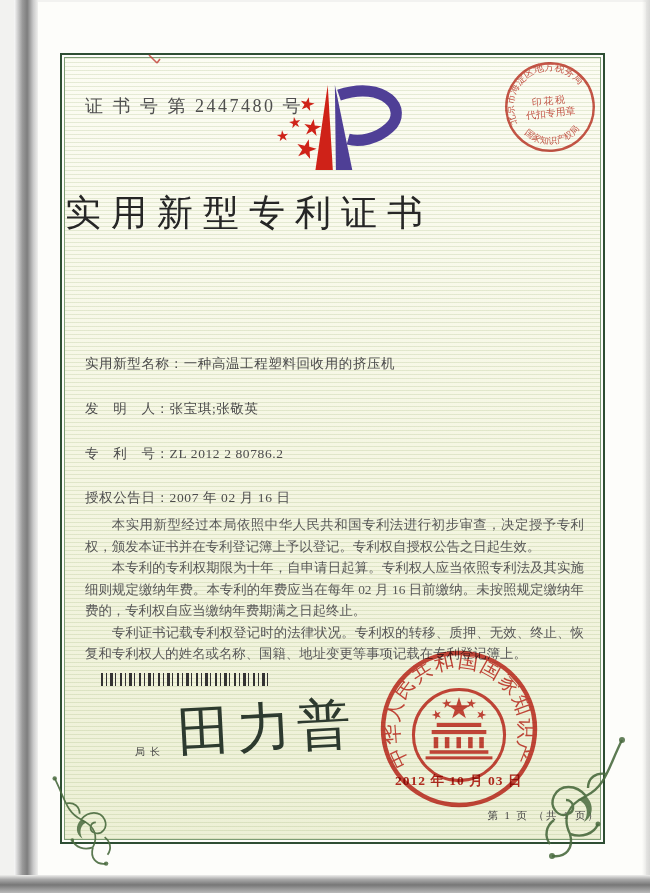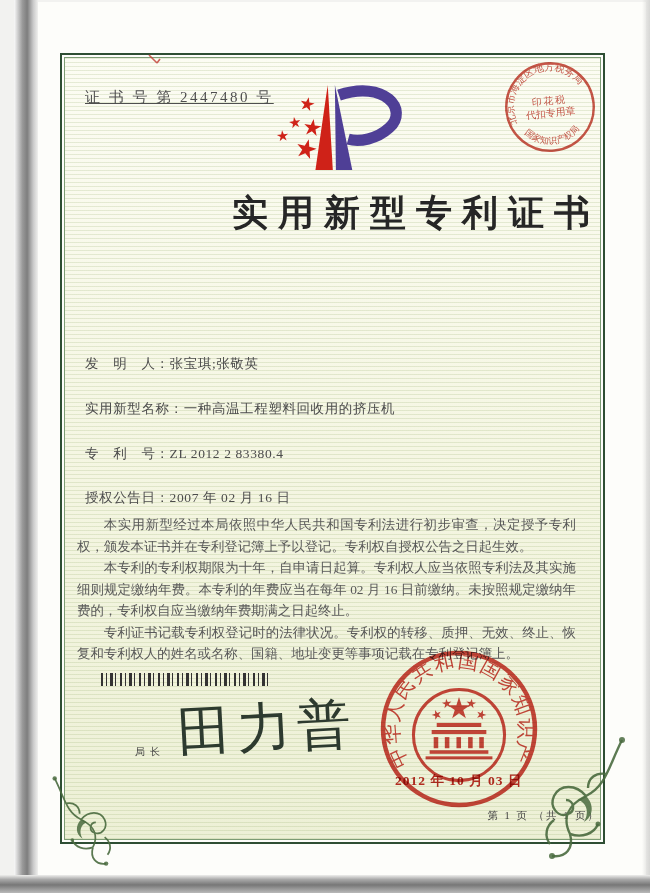--- a/index.html
+++ b/index.html
@@ -21,31 +21,31 @@
   
   .cert-outer{ position:absolute; left:24px; top:51px; width:545px; height:791px;
     border:2px solid #2e4e33; padding:2px; }
   .cert{ position:relative; width:100%; height:100%;
     border:1px solid #7d9c74;
     background-image:
       repeating-linear-gradient(180deg, rgba(139,166,96,.20) 0 1px, rgba(0,0,0,0) 1px 4px),
       linear-gradient(180deg,#fcfcf3 0%,#f5f6e3 50%,#edf0d6 100%);
   }
   
-  .cert-no{ position:absolute; left:20px; top:30px; font-size:15px;
-    letter-spacing:2.5px; color:#4f4f4f;text-decoration:underline; }
+  .cert-no{ position:absolute; left:20px; top:36px; font-size:18px;
+    letter-spacing:2.5px; color:#4f4f4f; }
   .logo{ position:absolute; left:188px; top:16px; width:174px; height:114px; }
-  .title{ position:absolute; left:0; top:131px; width:100%; text-align:right;
-    font-size:36px; font-weight:700; letter-spacing:10px; color:#262626; }
+  .title{ position:absolute; left:0; top:131px; width:100%; text-align:left;
+    font-size:36px; font-weight:400; letter-spacing:10px; color:#262626; }
   .field{ position:absolute; left:20px; font-size:13.5px; color:#4c4c4c;
     letter-spacing:.6px; white-space:nowrap; }
   .field:nth-of-type(1){ top:208px; } .field:nth-of-type(2){ top:254px; }
   .field:nth-of-type(3){ top:297px; } .field:nth-of-type(4){ top:342px; }
   .field:nth-of-type(5){ top:387px; } .field:nth-of-type(6){ top:431px; }
-  .body-text{ position:absolute; left:12px; top:456px; width:499px;
+  .body-text{ position:absolute; left:20px; top:456px; width:499px;
     font-size:13.4px; line-height:21.5px; color:#585858; text-align:justify; }
   .body-text p{ text-indent:2em; }
   .barcode{ position:absolute; left:36px; top:615px; width:168px; height:13px;
     background-image:repeating-linear-gradient(90deg,
       #333 0 2px, transparent 2px 5px,
       #333 5px 6px, transparent 6px 9px,
       #333 9px 12px, transparent 12px 14px,
       #333 14px 15px, transparent 15px 19px); }
   .issuer-label{ position:absolute; left:70px; top:687px; font-size:10px;
     letter-spacing:5px; color:#3c3c3c; }
@@ -90,27 +90,27 @@
             <use href="#star5" transform="translate(52,73) scale(1.02) rotate(14)"></use>
           </g>
           <polygon points="61,93 73,10 78,93" fill="#cf2218"></polygon>
           <polygon points="81,93 80,10 97,93" fill="#4f3f96"></polygon>
           <path d="M 84 20 C 128 5 153 34 133 52 C 121 63 104 66 93 63" stroke="#4f3f96" stroke-width="11" fill="none"></path>
         </svg>
 
         <div class="title">实用新型专利证书</div>
 
         <div class="field">
+          <span>实用新型名称：</span><span>一种高温工程塑料回收用的挤压机</span>
+        </div>
+        <div class="field">
           <span>发　明　人：</span><span>张宝琪;张敬英</span>
         </div>
         <div class="field">
-          <span>实用新型名称：</span><span>一种高温工程塑料回收用的挤压机</span>
-        </div>
-        <div class="field">
-          <span>专　利　号：</span><span>ZL 2012 2 83380.4</span>
+          <span>专　利　号：</span><span>ZL 2012 2 80786.2</span>
         </div>
         <div class="field">
           <span>授权公告日：</span><span>2007 年 02 月 16 日</span>
         </div>
 
         <div class="body-text">
           <p>本实用新型经过本局依照中华人民共和国专利法进行初步审查，决定授予专利权，颁发本证书并在专利登记簿上予以登记。专利权自授权公告之日起生效。</p>
           <p>本专利的专利权期限为十年，自申请日起算。专利权人应当依照专利法及其实施细则规定缴纳年费。本专利的年费应当在每年 02 月 16 日前缴纳。未按照规定缴纳年费的，专利权自应当缴纳年费期满之日起终止。</p>
           <p>专利证书记载专利权登记时的法律状况。专利权的转移、质押、无效、终止、恢复和专利权人的姓名或名称、国籍、地址变更等事项记载在专利登记簿上。</p>
         </div>

